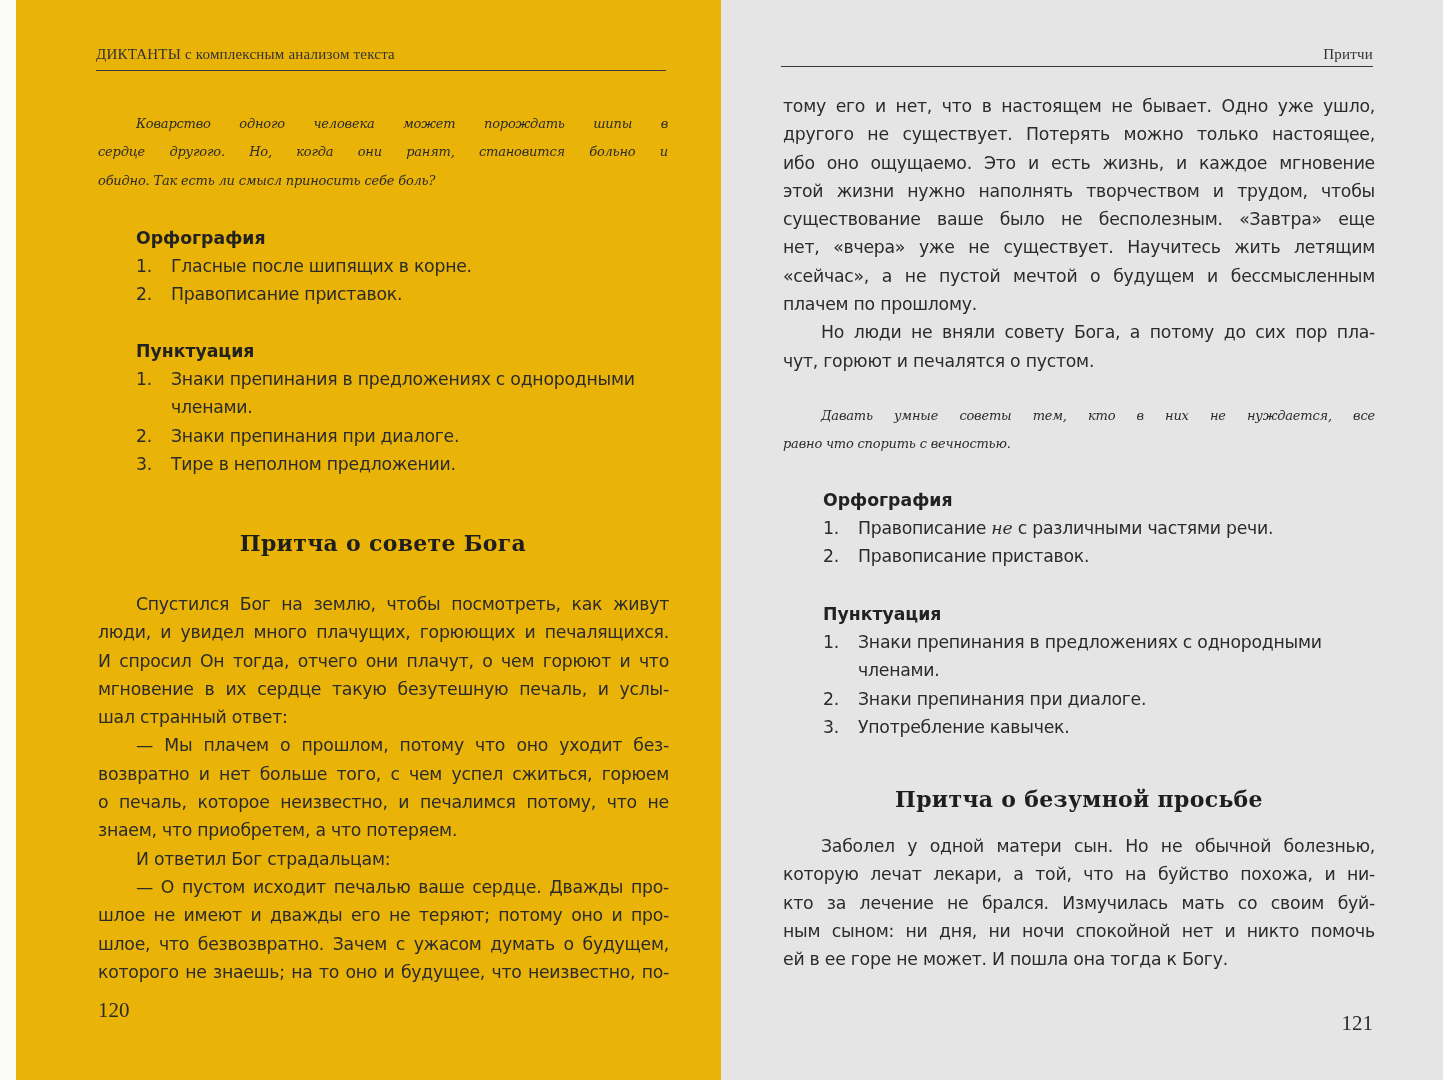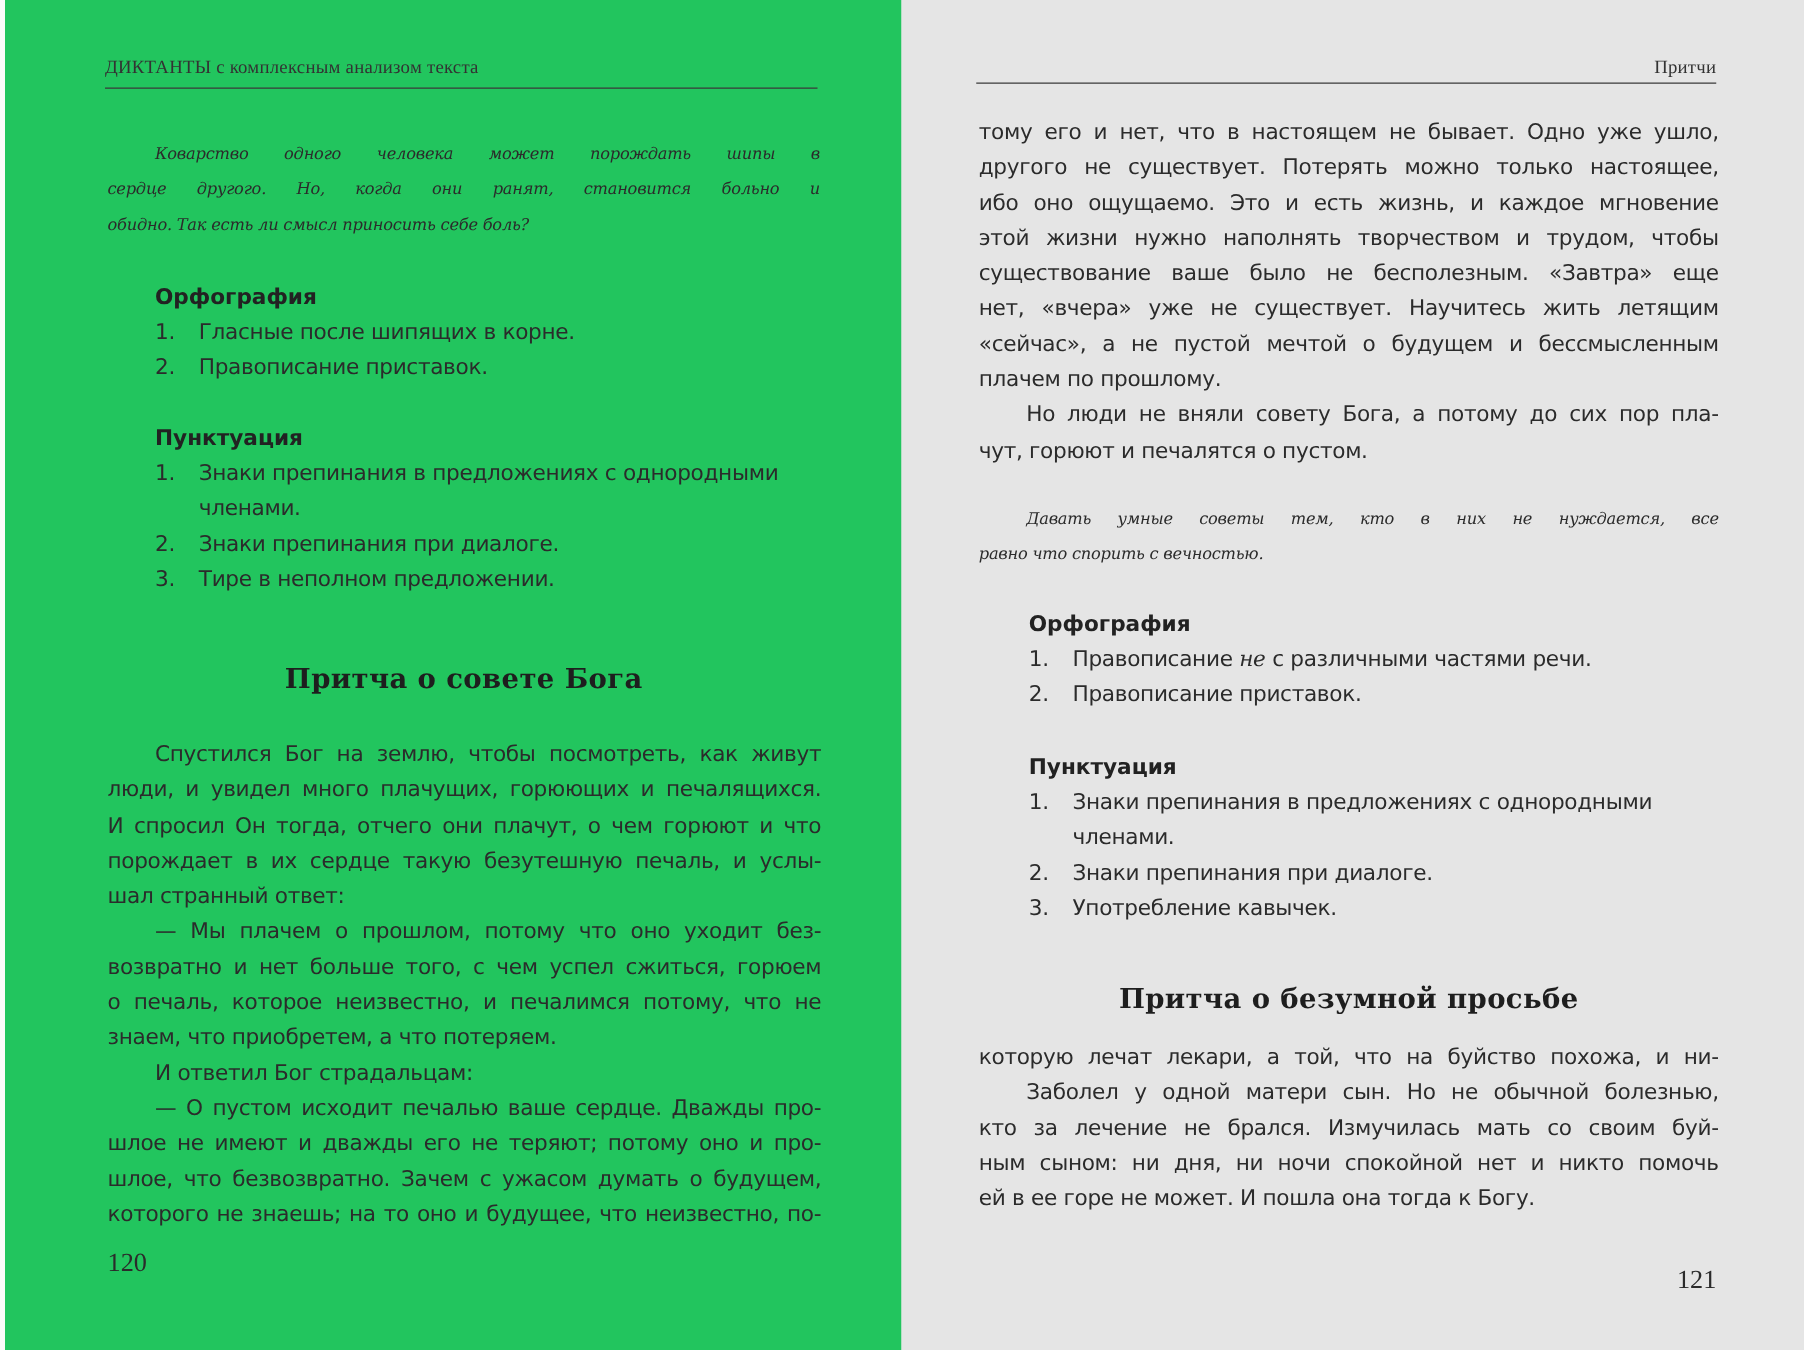--- a/index.html
+++ b/index.html
@@ -7,21 +7,21 @@
     width: 1443px; height: 1080px;
     background: #fbfbfa;
     position: relative;
     overflow: hidden;
     font-family: "DejaVu Serif", serif;
     color: #2a2a2a;
   }
   .page {
     position: absolute; top: 0; height: 1080px;
   }
-  .page.left  { left: 4px; width: 721px; background: #22c55e; }
+  .page.left  { left: 16px; width: 721px; background: #eab308; }
   .page.right { left: 721px; width: 722px; background: #e5e5e5; }
 
   .running-head {
     position: absolute;
     font-family: "Liberation Serif", serif;
     font-size: 15px; color: #333;
     letter-spacing: 0.2px;
   }
   .rule { position: absolute; height: 0; border-top: 1.5px solid #3a3a3a; }
 
@@ -100,21 +100,21 @@
         <span>Тире в неполном предложении.</span>
       </div>
   </div>
 
   <div class="title" style="left:82px; top:530px; width:570px;">Притча о совете Бога</div>
 
   <div class="block" style="left:82px; top:590px; width:571px;">
     <div class="line justify ind">Спустился Бог на землю, чтобы посмотреть, как живут</div>
     <div class="line justify">люди, и увидел много плачущих, горюющих и печалящихся.</div>
     <div class="line justify">И спросил Он тогда, отчего они плачут, о чем горюют и что</div>
-    <div class="line justify">порождает в их сердце такую безутешную печаль, и услы-</div>
+    <div class="line justify">мгновение в их сердце такую безутешную печаль, и услы-</div>
     <div class="line">шал странный ответ:</div>
     <div class="line justify ind">— Мы плачем о прошлом, потому что оно уходит без-</div>
     <div class="line justify">возвратно и нет больше того, с чем успел сжиться, горюем</div>
     <div class="line justify">о печаль, которое неизвестно, и печалимся потому, что не</div>
     <div class="line">знаем, что приобретем, а что потеряем.</div>
     <div class="line ind">И ответил Бог страдальцам:</div>
     <div class="line justify ind">— О пустом исходит печалью ваше сердце. Дважды про-</div>
     <div class="line justify">шлое не имеют и дважды его не теряют; потому оно и про-</div>
     <div class="line justify">шлое, что безвозвратно. Зачем с ужасом думать о будущем,</div>
     <div class="line justify">которого не знаешь; на то оно и будущее, что неизвестно, по-</div>
@@ -173,21 +173,21 @@
       </div>
     <div class="line li">
         <span class="num">3.</span>
         <span>Употребление кавычек.</span>
       </div>
   </div>
 
   <div class="title" style="left:62px; top:786px; width:592px;">Притча о безумной просьбе</div>
 
   <div class="block" style="left:62px; top:832px; width:592px;">
+    <div class="line justify ind">Заболел у одной матери сын. Но не обычной болезнью,</div>
     <div class="line justify">которую лечат лекари, а той, что на буйство похожа, и ни-</div>
-    <div class="line justify ind">Заболел у одной матери сын. Но не обычной болезнью,</div>
     <div class="line justify">кто за лечение не брался. Измучилась мать со своим буй-</div>
     <div class="line justify">ным сыном: ни дня, ни ночи спокойной нет и никто помочь</div>
     <div class="line">ей в ее горе не может. И пошла она тогда к Богу.</div>
   </div>
 
   <div class="pagenum" style="right:70px; top:990px;margin-top:21px;">121</div>
 </div>
 
 </body></html>

